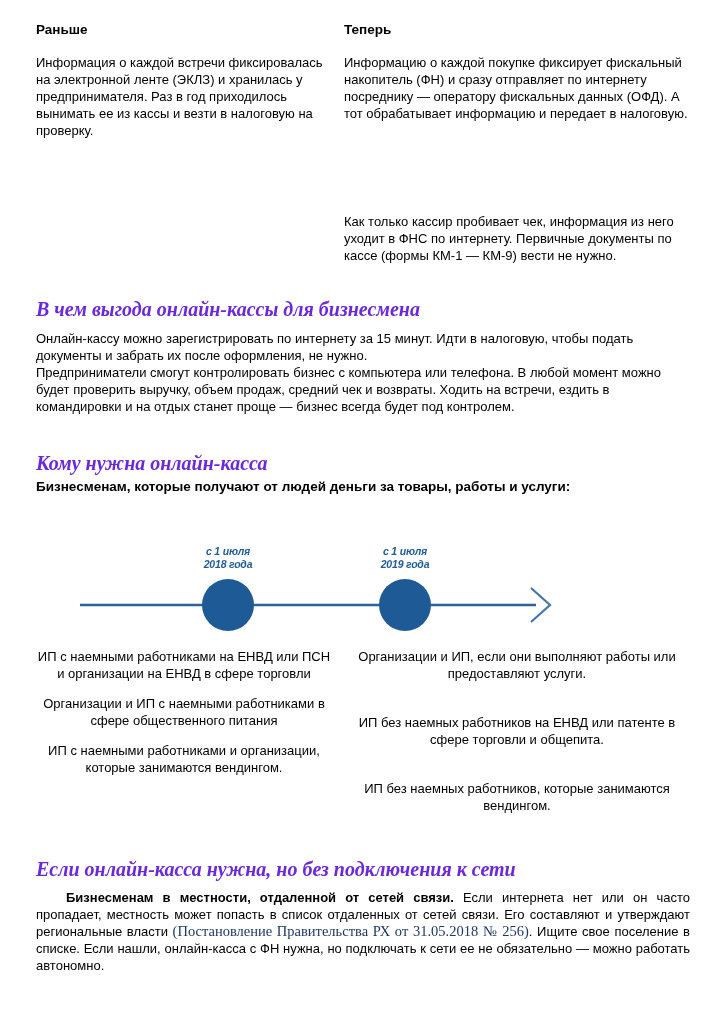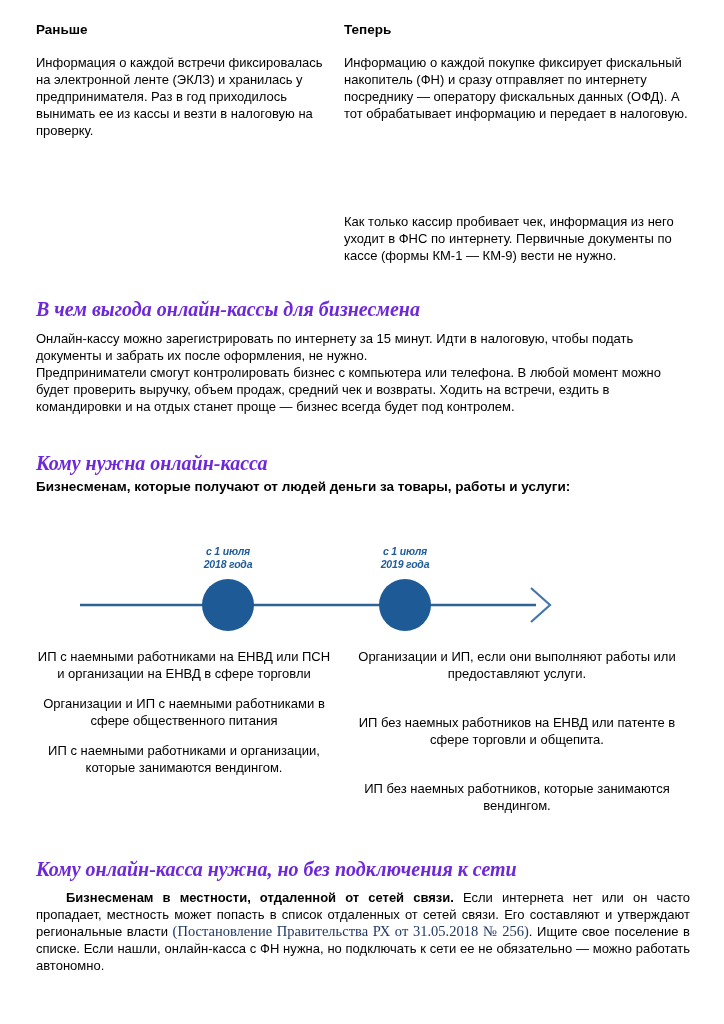--- a/index.html
+++ b/index.html
@@ -99,16 +99,16 @@
       <p>Организации и ИП с наемными работниками в сфере общественного питания</p>
       <p>ИП с наемными работниками и организации, которые занимаются вендингом.</p>
     </div>
     <div class="list-col-right">
       <p>Организации и ИП, если они выполняют работы или предоставляют услуги.</p>
       <p>ИП без наемных работников на ЕНВД или патенте в сфере торговли и общепита.</p>
       <p>ИП без наемных работников, которые занимаются вендингом.</p>
     </div>
   </div>
 
-  <h2 class="sec-h h3">Кому онлайн-касса нужна, но без подключения к сети</h2>
+  <h2 class="sec-h h3">Если онлайн-касса нужна, но без подключения к сети</h2>
   <p class="offline-p"><span class="lead">Бизнесменам в местности, отдаленной от сетей связи.</span><span> Если интернета нет или он часто пропадает, местность может попасть в список отдаленных от сетей связи. Его составляют и утверждают региональные власти </span><span class="ref">(Постановление Правительства РХ от 31.05.2018 № 256)</span><span>. Ищите свое поселение в списке. Если нашли, онлайн-касса с ФН нужна, но подключать к сети ее не обязательно — можно работать автономно.</span></p>
 
 </div>
 
 </body></html>

